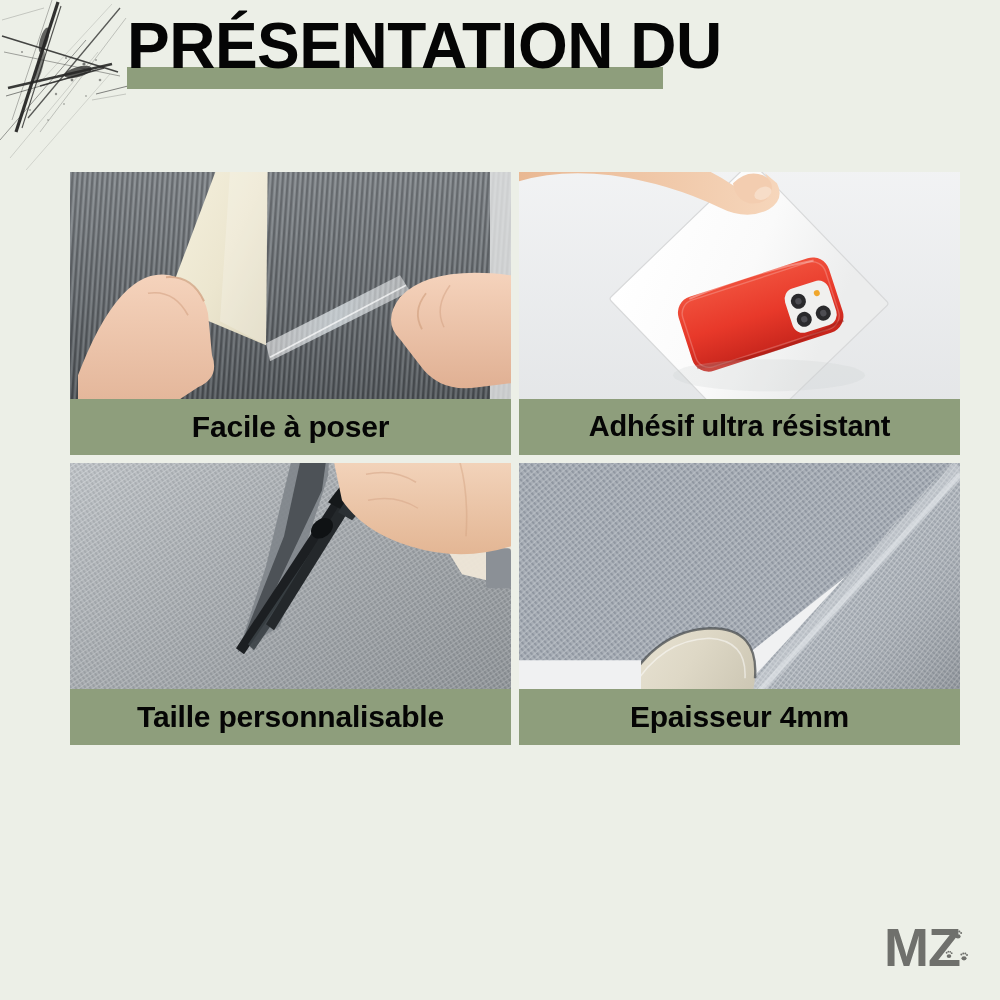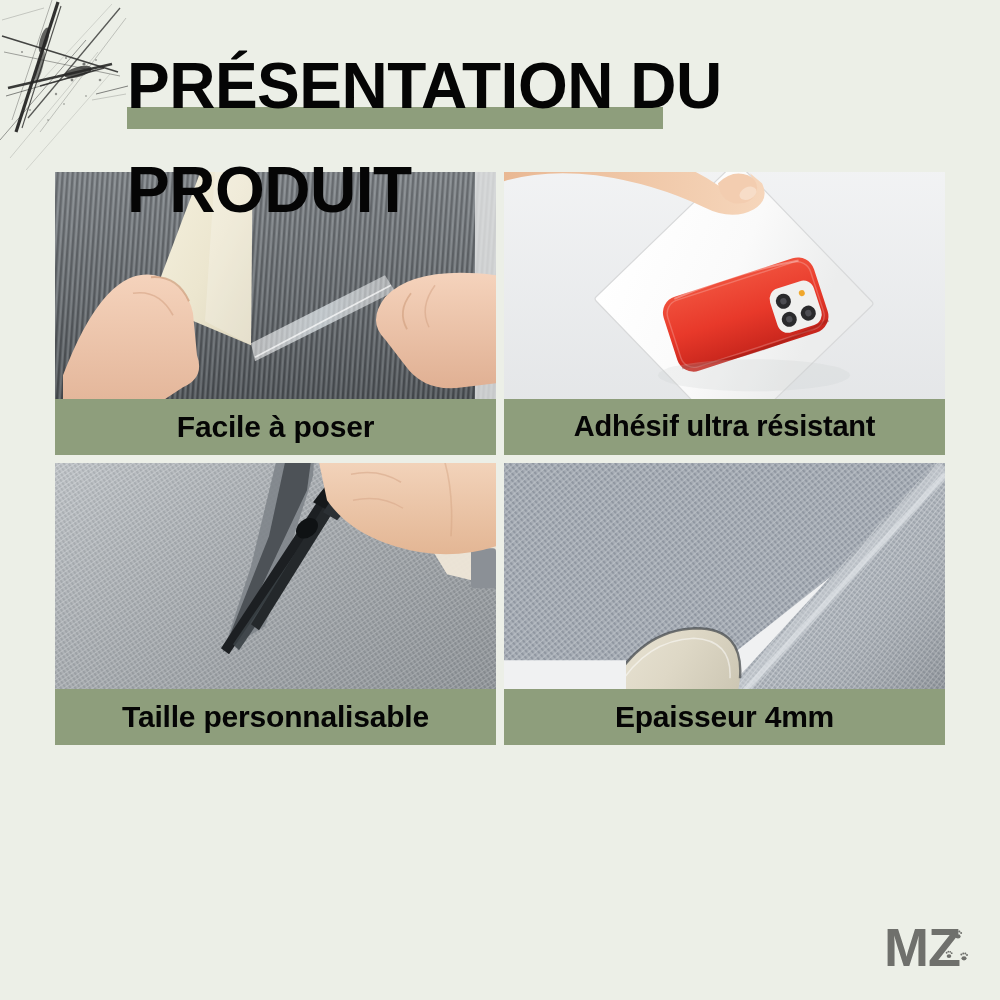--- a/index.html
+++ b/index.html
@@ -25,21 +25,21 @@
     opacity: .9;
   }
 
   
   .title-block {
     position: absolute;
     left: 127px;
     top: 14px;
     width: 820px;
   }
-  .title-line { position: relative; display: block; line-height: 1.0; margin-top: 40px; }
+  .title-line { position: relative; display: block; line-height: 1.0; }
   .title-text {
     position: relative;
     z-index: 2;
     font-family: "Liberation Sans", sans-serif;
     font-weight: bold;
     font-size: 64px;
     letter-spacing: -0.5px;
     color: #050505;
     white-space: nowrap;
     display: block;
@@ -51,21 +51,21 @@
     left: 0px;
     top: 53px;
     width: 536px;
     height: 22px;
     background: #8E9E7C;
   }
 
   
   .grid {
     position: absolute;
-    left: 55px;
+    left: 70px;
     top: 172px;
     width: 890px;
     height: 573px;
     display: grid;
     grid-template-columns: 441px 441px;
     grid-template-rows: 1fr 1fr;
     column-gap: 8px;
     row-gap: 8px;
   }
   .cell {
@@ -154,23 +154,20 @@
         <circle cx="86" cy="96" r="0.9" opacity=".35"></circle>
     </g>
   </svg>
 </div>
 
 <div class="title-block">
   <span class="title-line title-line-1">
     <span class="hl"></span>
     <span class="title-text">PRÉSENTATION DU</span>
   </span>
-  <span class="title-line">
-    <span class="title-text">PRODUIT</span>
-  </span>
 </div>
 
 <div class="grid">
 
   <div class="cell">
     <div class="photo">
       <svg viewBox="0 0 441 320" preserveAspectRatio="xMidYMid slice">
         <defs>
           <pattern id="rib1" width="5" height="320" patternUnits="userSpaceOnUse" patternTransform="rotate(4)">
             <rect width="5" height="320" fill="#6e7479"></rect>

